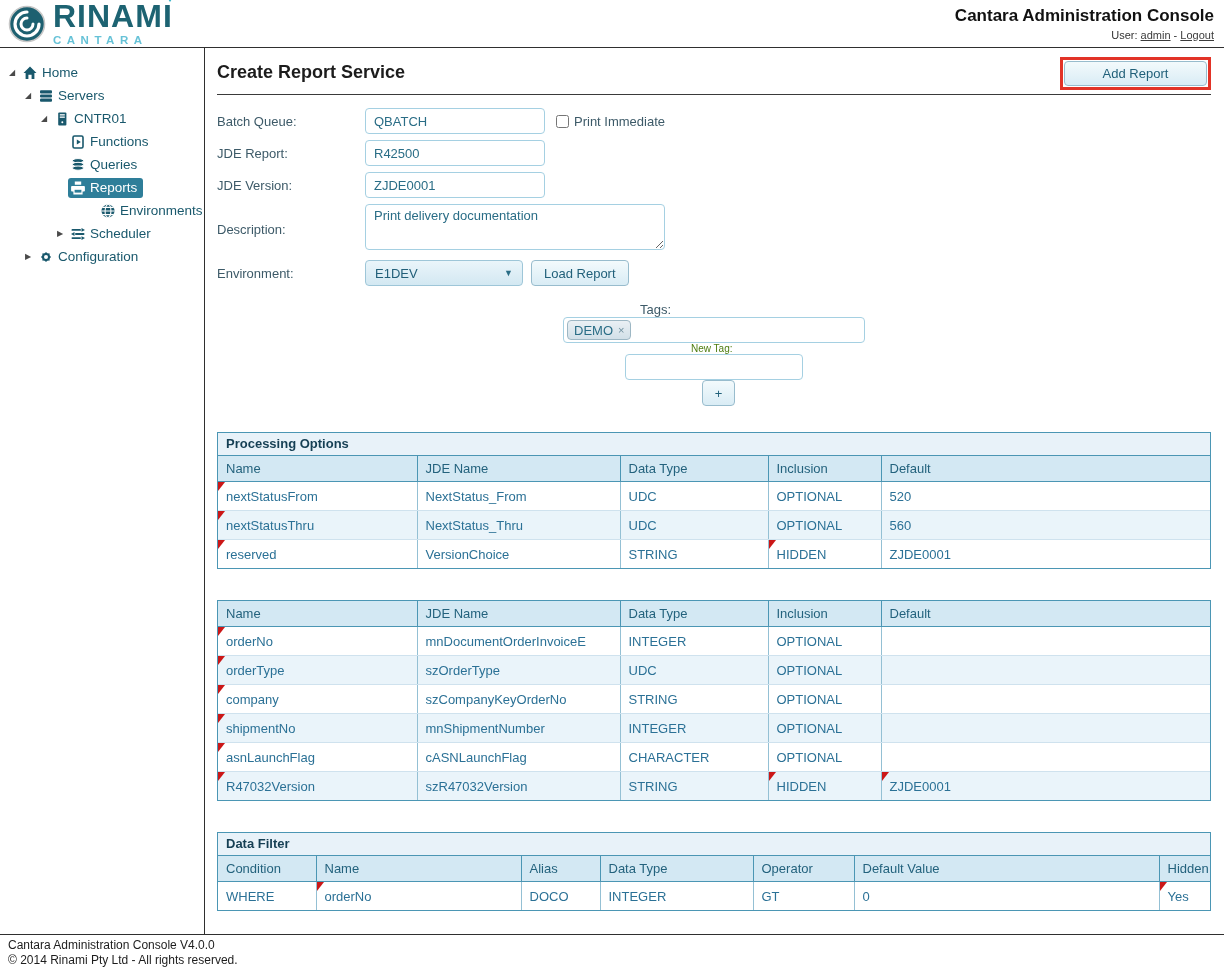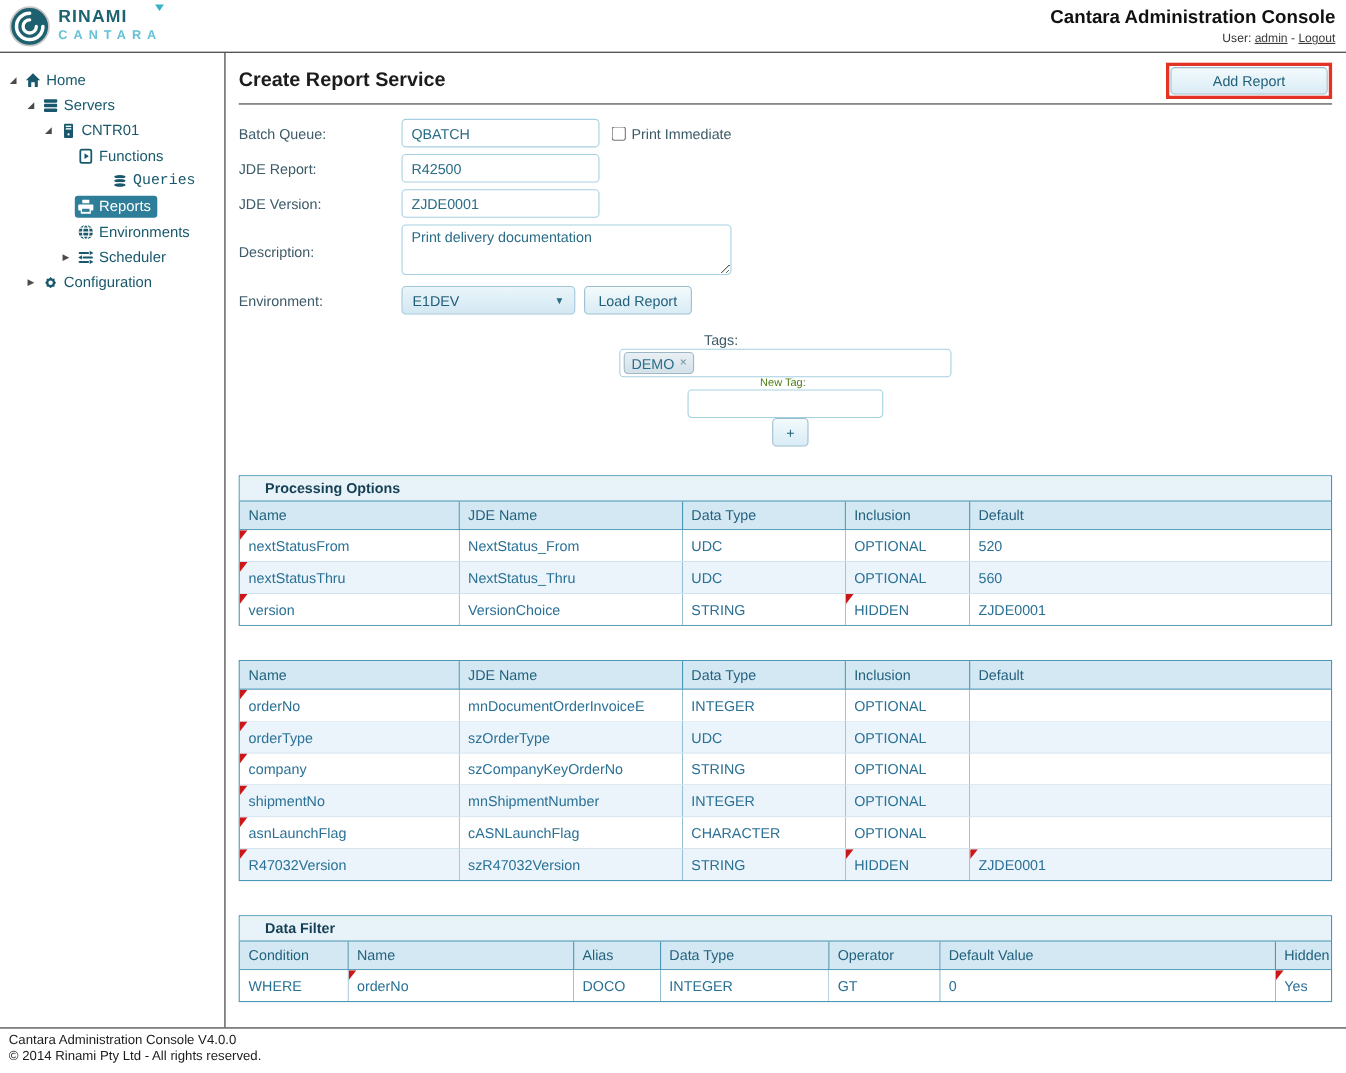--- a/index.html
+++ b/index.html
@@ -4,21 +4,21 @@
 <style>
   * { box-sizing: border-box; }
   html,body { margin:0; padding:0; background:#fff; }
   body { width:1224px; height:975px; font-family:"Liberation Sans",sans-serif; color:#222; overflow:hidden; }
   .app { display:flex; flex-direction:column; height:975px; }
 
   
   .header { height:48px; border-bottom:1px solid #2f2f2f; display:flex; justify-content:space-between; align-items:center; background:#fff; flex-shrink:0; }
   .logo { display:flex; align-items:center; gap:7px; padding-left:8px; }
   .logo-text { line-height:1; }
-  .logo-line1 { position:relative; font-size:16px; font-weight:bold; color:#1d6372; letter-spacing:1px; }
+  .logo-line1 { position:relative; font-size:32px; font-weight:bold; color:#1d6372; letter-spacing:1px; }
   .logo-mark { position:absolute; top:-4px; right:-1px; width:0; height:0; border-left:4px solid transparent; border-right:4px solid transparent; border-top:6px solid #36b3c8; }
   .logo-line2 { font-size:11.5px; font-weight:bold; color:#66c2d7; letter-spacing:5.5px; margin-top:3px; }
   .header-right { text-align:right; padding-right:10px; }
   .app-title { font-size:17px; font-weight:bold; color:#111; }
   .user-line { font-size:11px; color:#333; margin-top:3px; }
   .user-line a { color:#3c3c3c; text-decoration:underline; cursor:pointer; }
 
   
   .main { flex:1; display:flex; overflow:hidden; }
   .sidebar { width:205px; border-right:1px solid #2f2f2f; padding-top:13px; flex-shrink:0; }
@@ -57,21 +57,21 @@
   .tags-input { width:302px; height:26px; border:1px solid #a5d0e2; border-radius:4px; padding:2px 3px; display:flex; align-items:center; background:#fff; }
   .chip { background:linear-gradient(#eaf0f4,#d2e0e8); border:1px solid #9db7c4; border-radius:4px; padding:0 6px; height:20px; display:flex; align-items:center; color:#2a6d86; font-size:13px; }
   .chip .x { margin-left:5px; color:#7191a0; font-size:11px; cursor:pointer; }
   .newtag-label { margin-left:20px; width:66px; font-size:10px; color:#4d7c0f; }
   .newtag-input { width:178px; }
   .plus-btn { margin-left:9px; width:33px; height:26px; padding:0; }
 
   
   #tables-root { margin-top:26px; }
   .table-section { border:1px solid #4b96b4; margin-bottom:31px; }
-  .table-title { background:#e8f2f9; border-bottom:1px solid #4b96b4; padding:3px 23px 4px; font-size:13px; font-weight:bold; color:#153f54; }
+  .table-title { background:#e8f2f9; border-bottom:1px solid #4b96b4; padding:3px 8px 4px; font-size:13px; font-weight:bold; color:#153f54; }
   .table-section table { width:100%; border-collapse:collapse; table-layout:fixed; }
   .table-section th { background:#d3e8f3; font-weight:normal; text-align:left; font-size:13px; color:#23627d; padding:5px 8px; border-right:1px solid #4b96b4; border-bottom:1px solid #4b96b4; overflow:hidden; white-space:nowrap; }
   .table-section th:last-child { border-right:none; }
   .table-section td { position:relative; font-size:13px; color:#2b7196; padding:7px 8px 6px; border-right:1px solid #94c0d4; border-bottom:1px solid #cfe2ee; background:#fff; overflow:hidden; white-space:nowrap; }
   .table-section td:last-child { border-right:none; }
   .table-section tbody tr:last-child td { border-bottom:none; }
   .table-section tbody tr:nth-child(even) td { background:#eaf4fa; }
   .corner-marker { position:absolute; top:0; left:0; width:0; height:0; border-top:9px solid #cb1717; border-right:7px solid transparent; }
 
   
@@ -155,21 +155,21 @@
             <span class="tree-node">
               <span class="tree-icon">
                 <svg width="16" height="16" viewBox="0 0 16 16">
                   <rect x="3" y="2" width="10" height="12" rx="1.5" fill="none" stroke="currentColor" stroke-width="1.6"></rect>
                   <path d="M6.8 5.4 10.8 8 6.8 10.6 Z"></path>
                 </svg>
               </span>
               <span>Functions</span>
             </span>
           </div>
-          <div class="tree-row" style="padding-left: 83px; font-family: Liberation Mono, monospace;">
+          <div class="tree-row" style="padding-left: 52px;">
             <span class="tree-toggle"></span>
             <span class="tree-node">
               <span class="tree-icon">
                 <svg width="16" height="16" viewBox="0 0 16 16">
                   <ellipse class="disc" cx="8" cy="3.7" rx="5.6" ry="2.1"></ellipse>
                   <ellipse class="disc" cx="8" cy="7.4" rx="5.6" ry="2.1"></ellipse>
                   <ellipse class="disc" cx="8" cy="11.1" rx="5.6" ry="2.1"></ellipse>
                 </svg>
               </span>
               <span>Queries</span>
@@ -180,21 +180,21 @@
             <span class="tree-node selected">
               <span class="tree-icon">
                 <svg width="16" height="16" viewBox="0 0 16 16">
                   <path fill-rule="evenodd" d="M4.8 1.6 h6.4 v3.2 H4.8 Z M2 6 h12 a0.9 0.9 0 0 1 0.9 0.9 v3.6 a0.9 0.9 0 0 1 -0.9 0.9 h-1.4 v3 H3.4 v-3 H2 a0.9 0.9 0 0 1 -0.9 -0.9 V6.9 A0.9 0.9 0 0 1 2 6 Z"></path>
                   <rect class="bgfill" x="4.6" y="9.8" width="6.8" height="2.8"></rect>
                 </svg>
               </span>
               <span>Reports</span>
             </span>
           </div>
-          <div class="tree-row" style="padding-left: 52px;">
+          <div class="tree-row" style="padding-left: 52px; margin-left: 30px;">
             <span class="tree-toggle"></span>
             <span class="tree-node">
               <span class="tree-icon">
                 <svg width="16" height="16" viewBox="0 0 16 16">
                   <circle cx="8" cy="8" r="6.5"></circle>
                   <ellipse class="bgstroke" cx="8" cy="8" rx="2.9" ry="6.5" stroke-width="1.1"></ellipse>
                   <path class="bgstroke" d="M1.5 8 h13 M2.5 4.4 h11 M2.5 11.6 h11" stroke-width="1.1"></path>
                 </svg>
               </span>
               <span>Environments</span>
@@ -315,21 +315,21 @@
                   <td><span>520</span></td>
                 </tr>
                 <tr>
                   <td><span class="corner-marker"></span><span>nextStatusThru</span></td>
                   <td><span>NextStatus_Thru</span></td>
                   <td><span>UDC</span></td>
                   <td><span>OPTIONAL</span></td>
                   <td><span>560</span></td>
                 </tr>
                 <tr>
-                  <td><span class="corner-marker"></span><span>version</span></td>
+                  <td><span class="corner-marker"></span><span>reserved</span></td>
                   <td><span>VersionChoice</span></td>
                   <td><span>STRING</span></td>
                   <td><span class="corner-marker"></span><span>HIDDEN</span></td>
                   <td><span>ZJDE0001</span></td>
                 </tr>
               </tbody>
             </table>
           </div>
           <div class="table-section">
             <table>

